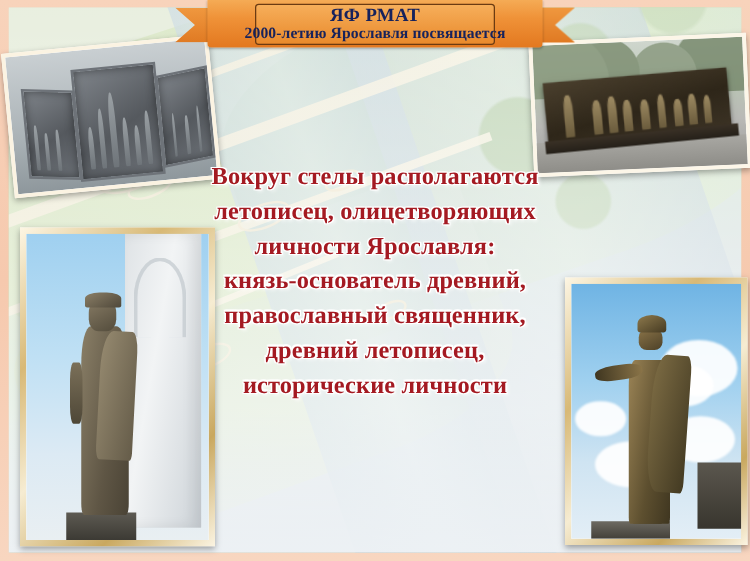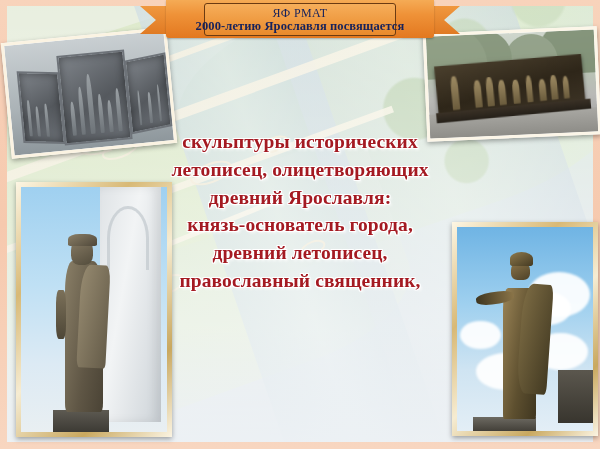--- a/index.html
+++ b/index.html
@@ -76,21 +76,21 @@
   .tail-right{right:0;clip-path:polygon(0 0,100% 0,62% 50%,100% 100%,0 100%);}
   .ribbon-body{position:absolute;left:26px;right:26px;top:0;height:38px;
       background:linear-gradient(180deg,#f3a css,#e8832a);
       background:linear-gradient(180deg,#f5ab55 0%,#ef9238 38%,#e3781f 100%);
       border-radius:0 0 3px 3px;
       box-shadow:0 1px 2px rgba(0,0,0,.25);}
   .ribbon-plaque{position:absolute;left:38px;right:38px;top:3px;height:31px;
       background:linear-gradient(180deg,#f6ae5a,#e98a2c);
       border:1px solid #6b3b12;border-radius:3px;
       display:flex;flex-direction:column;align-items:center;justify-content:center;}
-  .ribbon-l1{font-size:12px;font-weight:normal;color:#16225c;letter-spacing:.3px;
+  .ribbon-l1{font-size:15px;font-weight:bold;color:#16225c;letter-spacing:.3px;
       line-height:12px;white-space:nowrap;}
   .ribbon-l2{font-size:12.5px;font-weight:bold;color:#16225c;letter-spacing:.1px;
       line-height:14px;white-space:nowrap;}
 
   
   .photo{position:absolute;overflow:hidden;background:#fff;
       box-shadow:0 2px 5px rgba(0,0,0,.35);}
 
   
   #photo-relief-triptych{left:6px;top:35px;width:160px;height:110px;
@@ -305,26 +305,27 @@
     <div class="sr-base"></div>
     <div class="sr-legs"></div>
     <div class="sr-body"></div>
     <div class="sr-cape"></div>
     <div class="sr-arm"></div>
     <div class="sr-head"></div>
     <div class="sr-helm"></div>
   </div>
 
   <div id="caption">
-    <div class="ln">скульптуры исторических</div>
+    <div class="ln">Вокруг стелы располагаются</div>
     <div class="ln">летописец, олицетворяющих</div>
-    <div class="ln">древний Ярославля:</div>
-    <div class="ln">князь-основатель города,</div>
+    <div class="ln">личности Ярославля:</div>
+    <div class="ln">князь-основатель древний,</div>
+    <div class="ln">православный священник,</div>
     <div class="ln">древний летописец,</div>
-    <div class="ln">православный священник,</div>
+    <div class="ln">исторические личности</div>
   </div>
 
   <div id="banner">
     <div class="ribbon-tail tail-left"></div>
     <div class="ribbon-tail tail-right"></div>
     <div class="ribbon-body">
       <div class="ribbon-plaque">
         <div class="ribbon-l1">ЯФ РМАТ</div>
         <div class="ribbon-l2">2000-летию Ярославля посвящается</div>
       </div>

